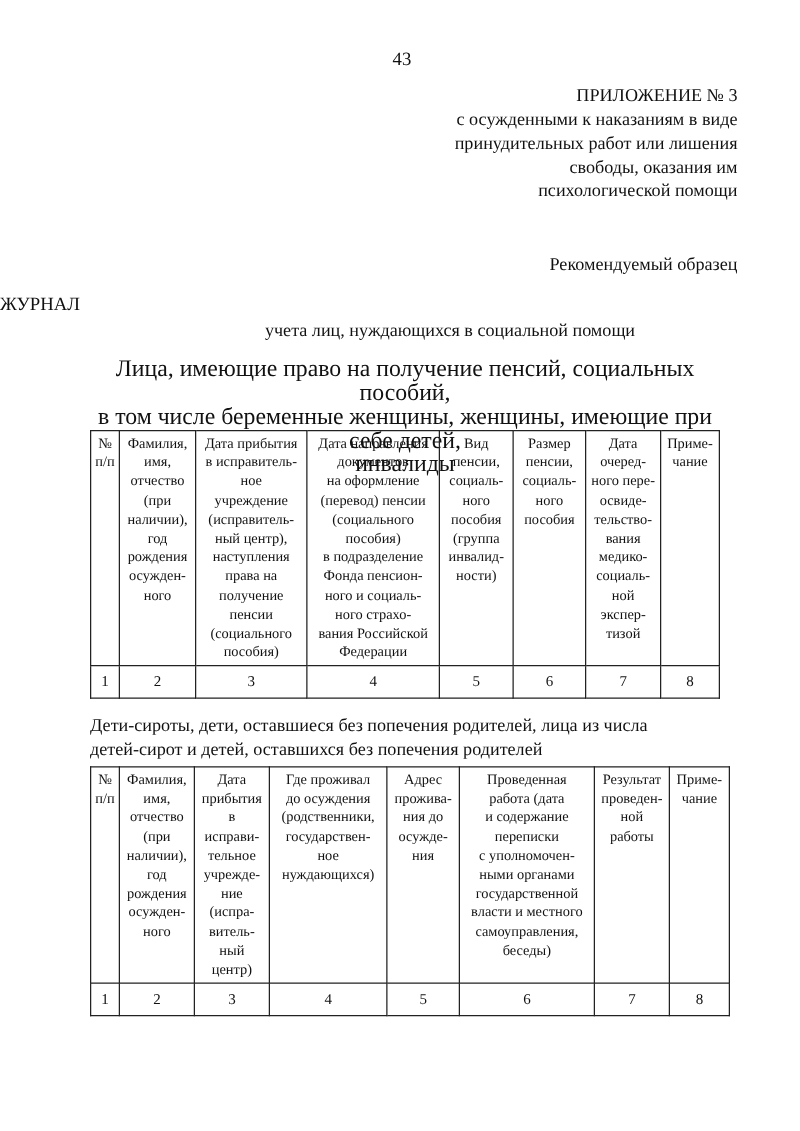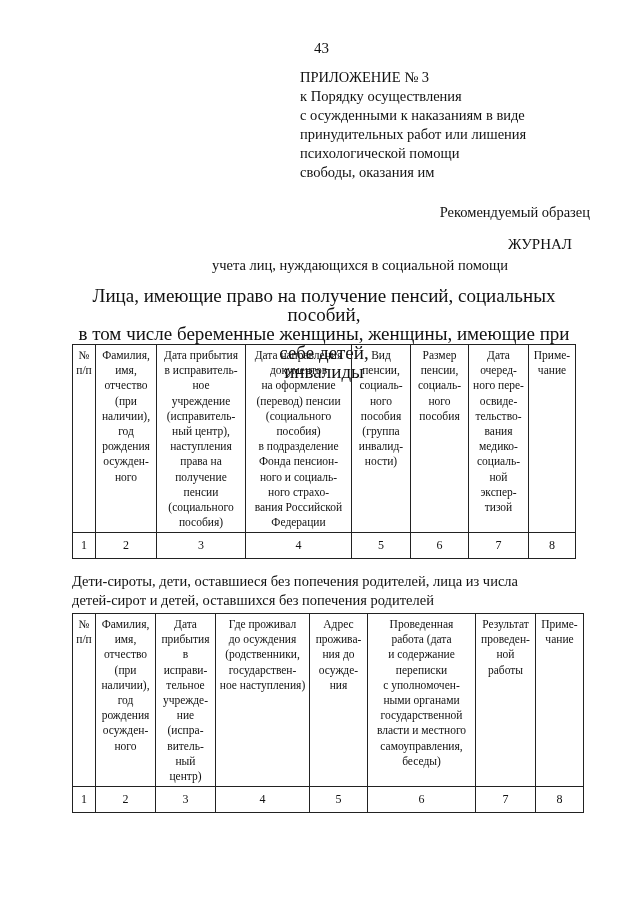--- a/index.html
+++ b/index.html
@@ -2,23 +2,23 @@
 <html><head>
 <meta charset="utf-8">
 <style>
   html, body { margin: 0; padding: 0; background: #ffffff; }
   body {
     width: 640px; height: 905px; position: relative; overflow: hidden;
     font-family: "Liberation Serif", "DejaVu Serif", serif; color: #111;
   }
   .abs { position: absolute; }
   #page-num { left: 314px; top: 40px; font-size: 15px; }
-  #appendix { left: 300px; top: 68px; width: 290px; font-size: 14.5px; line-height: 19px; text-align: left; }
+  #appendix { left: 300px; top: 68px; width: 290px; font-size: 14.5px; line-height: 19px; text-align: right; }
   #recommended { left: 300px; top: 204px; width: 290px; font-size: 14.5px; text-align: right; }
-  #journal-title { left: 0; width: 572px; top: 236px; font-size: 15px; text-align: right; }
+  #journal-title { left: 0; width: 572px; top: 236px; font-size: 15px; text-align: left; }
   #journal-sub { left: 0; width: 640px; top: 257px; font-size: 14.5px; text-align: center; padding-left: 40px; }
   #sec1-title { left: 72px; width: 504px; top: 286px; font-size: 19px; line-height: 19px; text-align: center; }
   #sec2-title { left: 72px; width: 512px; top: 572px; font-size: 14.5px; line-height: 19px; text-align: left; }
 
   table.journal {
     position: absolute; border-collapse: collapse; table-layout: fixed;
     font-size: 11.5px; line-height: 15.2px;
   }
   table.journal td {
     border: 1px solid #222; text-align: center; vertical-align: top;
@@ -30,25 +30,24 @@
   #table2 { left: 72px; top: 613px; width: 511px; }
   #table2 tr.head td { height: 169px; }
 </style>
 </head>
 <body>
 
 <div class="abs" id="page-num">43</div>
 
 <div class="abs" id="appendix">
   <div>ПРИЛОЖЕНИЕ № 3</div>
-  <div>к Порядку осуществления</div>
   <div>с осужденными к наказаниям в виде</div>
   <div>принудительных работ или лишения</div>
+  <div>свободы, оказания им</div>
   <div>психологической помощи</div>
-  <div>свободы, оказания им</div>
 </div>
 
 <div class="abs" id="recommended">Рекомендуемый образец</div>
 
 <div class="abs" id="journal-title">ЖУРНАЛ</div>
 <div class="abs" id="journal-sub">учета лиц, нуждающихся в социальной помощи</div>
 
 <div class="abs" id="sec1-title" style="white-space: pre-line;">Лица, имеющие право на получение пенсий, социальных пособий,
 в том числе беременные женщины, женщины, имеющие при себе детей,
 инвалиды</div>
@@ -176,21 +175,21 @@
 учрежде-
 ние
 (испра-
 витель-
 ный
 центр)</td>
     <td>Где проживал
 до осуждения
 (родственники,
 государствен-
-ное наступления)</td>
+ное нуждающихся)</td>
     <td>Адрес
 прожива-
 ния до
 осужде-
 ния</td>
     <td>Проведенная
 работа (дата
 и содержание
 переписки
 с уполномочен-

